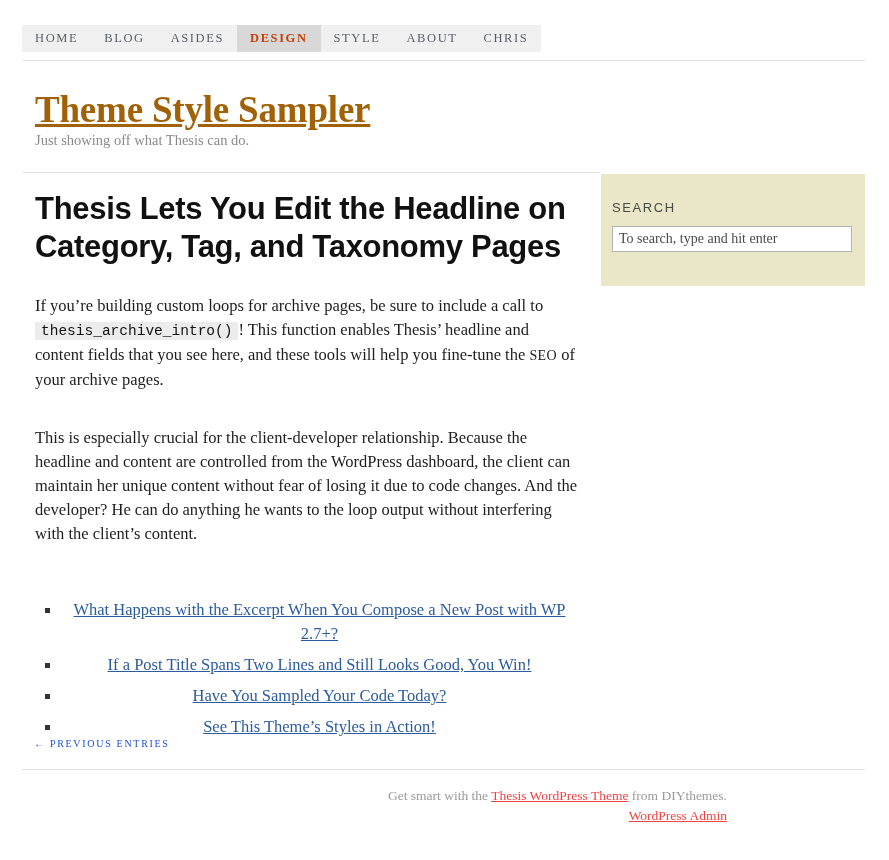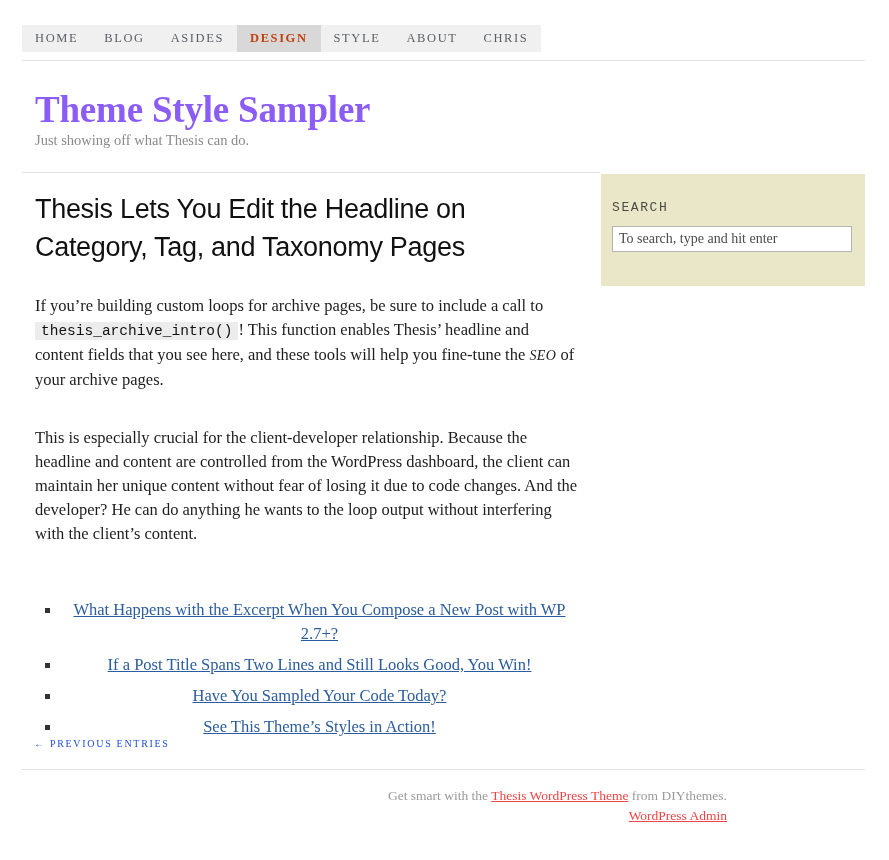--- a/index.html
+++ b/index.html
@@ -61,21 +61,22 @@
   .site-title {
     position: absolute;
     left: 35px;
     top: 88px;
     margin: 0;
     font-family: "Liberation Serif", "DejaVu Serif", serif;
     font-weight: bold;
     font-size: 37px;
     line-height: 44px;
     letter-spacing: -0.2px;
-    color: #8b5cf6;
+    color: #a16207;
+    text-decoration: underline;
   }
   .site-tagline {
     position: absolute;
     left: 35px;
     top: 132px;
     margin: 0;
     font-family: "Liberation Serif", "DejaVu Serif", serif;
     font-size: 14.5px;
     color: #8a8a8a;
   }
@@ -93,22 +94,22 @@
   
   .main-col {
     position: absolute;
     left: 35px;
     top: 190px;
     width: 545px;
   }
   .headline {
     margin: 0 0 28px 0;
     font-family: "Liberation Sans", "DejaVu Sans", sans-serif;
-    font-weight: normal;
-    font-size: 27px;
+    font-weight: bold;
+    font-size: 31px;
     line-height: 38px;
     letter-spacing: -0.3px;
     color: #111111;
   }
   .body-p {
     margin: 0 0 34px 0;
     font-family: "Liberation Serif", "DejaVu Serif", serif;
     font-size: 16.5px;
     line-height: 24px;
     color: #1d1d1d;
@@ -116,21 +117,20 @@
   code.inline {
     font-family: "Liberation Mono", "DejaVu Sans Mono", monospace;
     font-size: 14.5px;
     background: #ececec;
     padding: 1px 6px;
     color: #111111;
   }
   .smallcaps {
     font-size: 14px;
     letter-spacing: 0.4px;
-    font-style: italic;
   }
 
   
   .post-list {
     margin: 52px 0 0 0;
     padding: 0 0 0 24px;
     list-style: none;
   }
   .post-list li {
     position: relative;
@@ -177,21 +177,21 @@
     top: 174px;
     width: 264px;
     height: 112px;
     background: #e9e7c8;
   }
   .widget-title {
     position: absolute;
     left: 11px;
     top: 26px;
     margin: 0;
-    font-family: Liberation Mono, monospace;
+    font-family: Liberation Sans, sans-serif;
     font-weight: normal;
     font-size: 13px;
     letter-spacing: 1.6px;
     text-transform: uppercase;
     color: #4a4a44;
   }
   .search-input {
     position: absolute;
     left: 11px;
     top: 52px;

